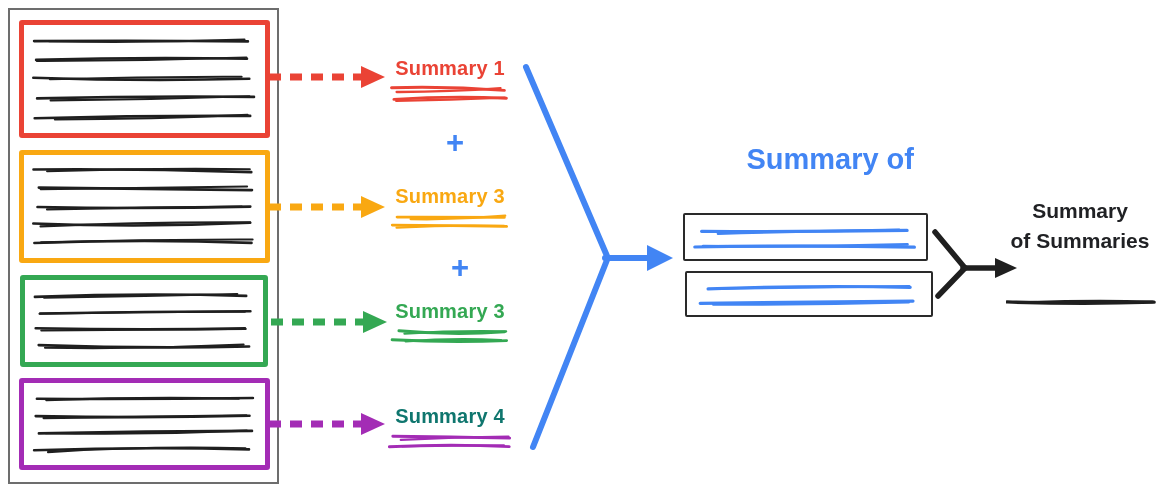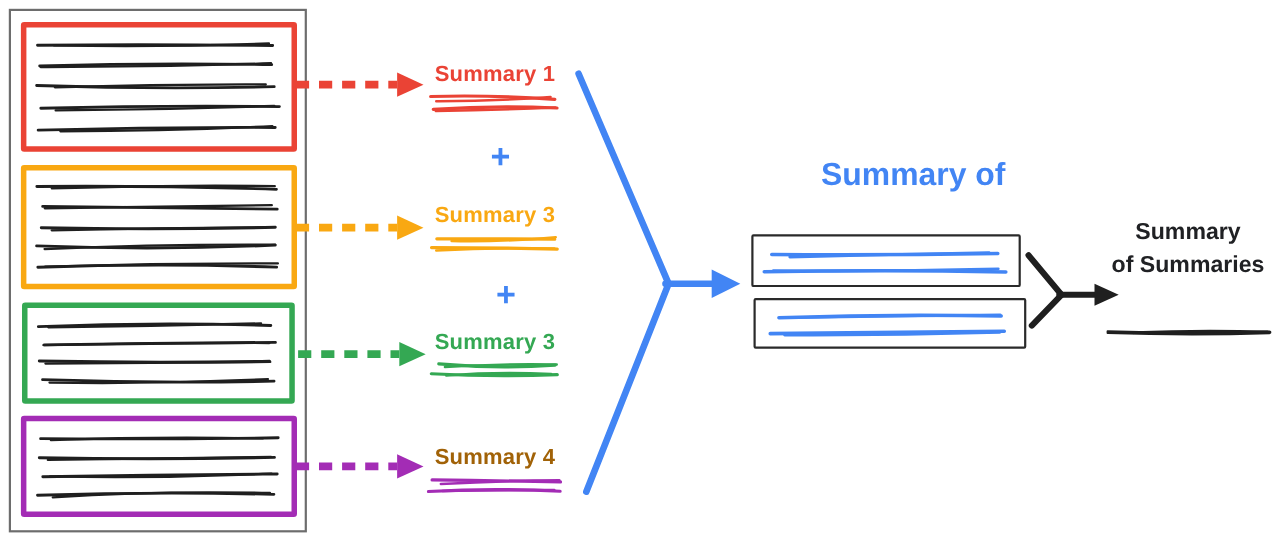--- a/index.html
+++ b/index.html
@@ -153,21 +153,21 @@
   <div class="sum-block" style="left:388px;top:298px">
     <div class="sum-label-text" style="color: rgb(52, 168, 83);">Summary 3</div>
     <svg width="124" height="26">
         <path d="M 10.9 6.8 Q 63.7 11.5 116.6 7.9" fill="none" stroke="#34A853" stroke-width="2.9" stroke-linecap="round"></path>
         <path d="M 16.5 9.6 Q 67.3 6.4 118.1 7.4" fill="none" stroke="#34A853" stroke-width="2.3" stroke-linecap="round"></path>
         <path d="M 4.1 15.8 Q 61.3 18.7 118.6 16.6" fill="none" stroke="#34A853" stroke-width="2.9" stroke-linecap="round"></path>
         <path d="M 17.7 17.3 Q 65.4 13.8 113.0 16.1" fill="none" stroke="#34A853" stroke-width="2.3" stroke-linecap="round"></path>
       </svg>
   </div>
   <div class="sum-block" style="left:388px;top:403px">
-    <div class="sum-label-text" style="color: #a16207;">Summary 4</div>
+    <div class="sum-label-text" style="color: #0f766e;">Summary 4</div>
     <svg width="124" height="26">
         <path d="M 4.8 7.3 Q 63.2 7.9 121.6 9.1" fill="none" stroke="#A32CB5" stroke-width="2.9" stroke-linecap="round"></path>
         <path d="M 12.8 10.9 Q 66.6 8.1 120.5 7.6" fill="none" stroke="#A32CB5" stroke-width="2.3" stroke-linecap="round"></path>
         <path d="M 1.4 17.8 Q 61.3 14.5 121.2 17.6" fill="none" stroke="#A32CB5" stroke-width="2.9" stroke-linecap="round"></path>
         <path d="M 14.4 17.4 Q 65.1 16.4 115.9 16.4" fill="none" stroke="#A32CB5" stroke-width="2.3" stroke-linecap="round"></path>
       </svg>
   </div>
 
   <div class="plus" style="left:437px;top:128px">+</div>
   <div class="plus" style="left:442px;top:253px">+</div>

